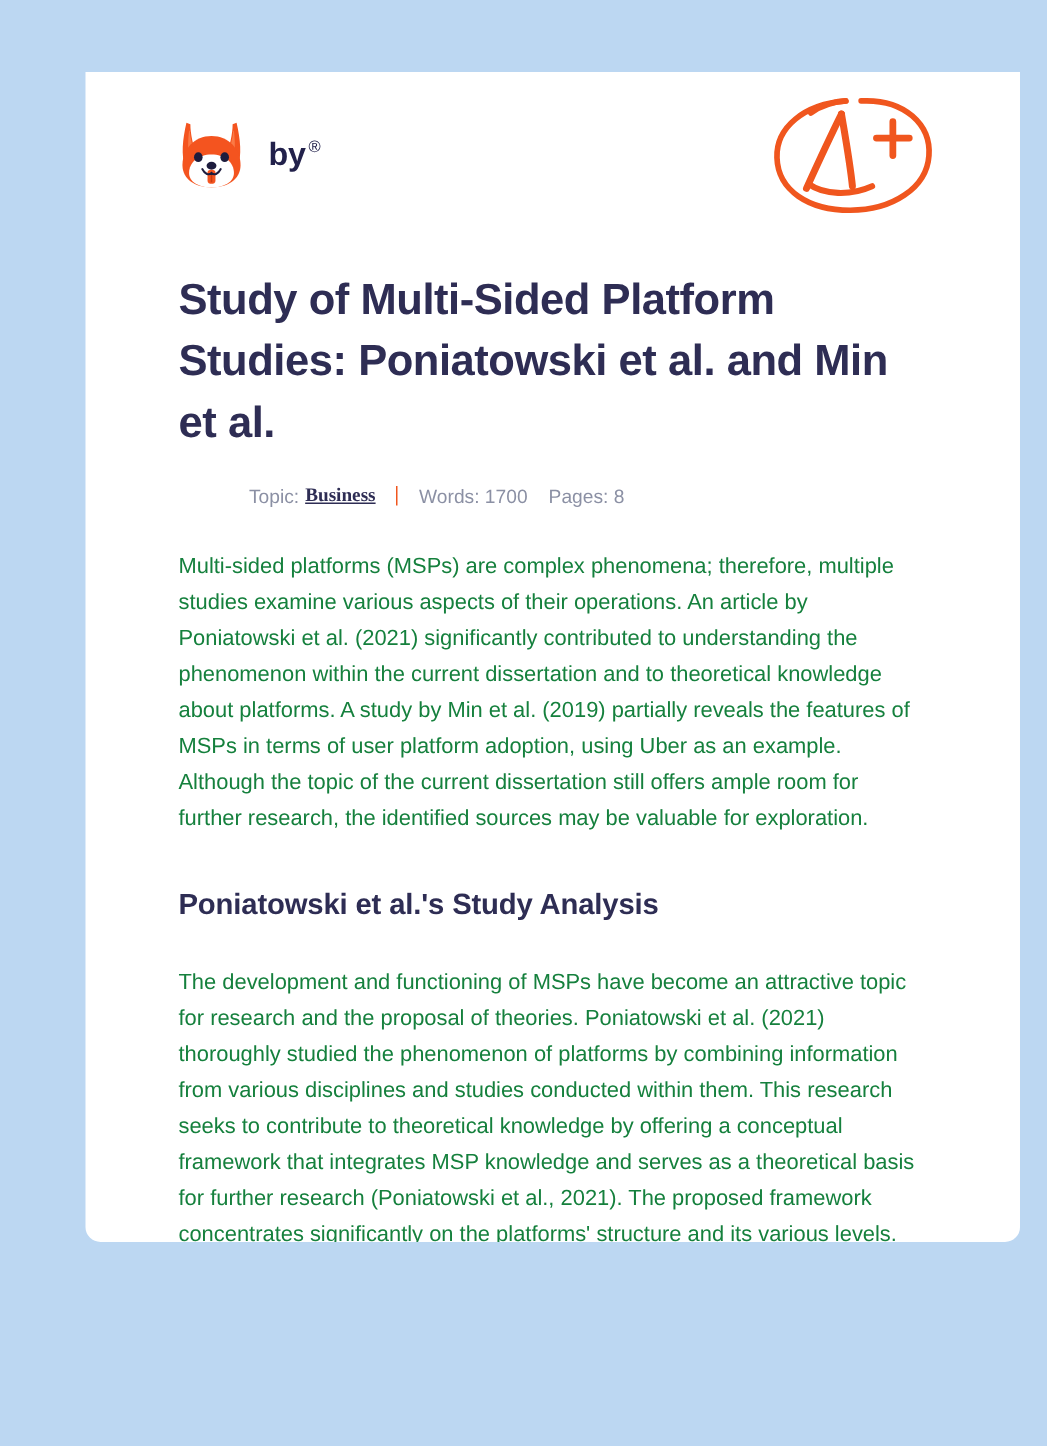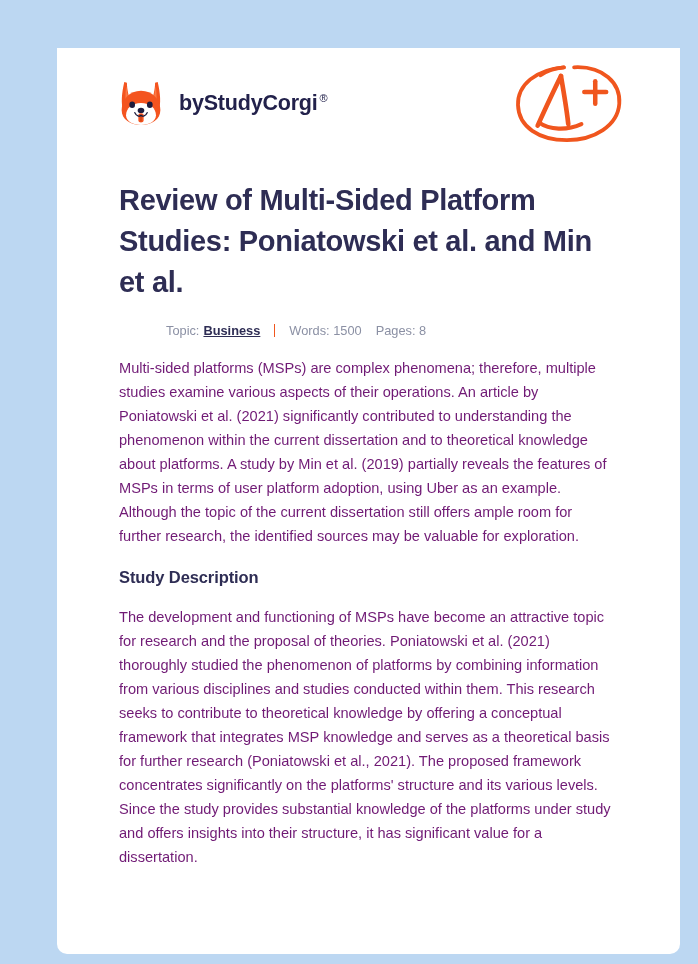--- a/index.html
+++ b/index.html
@@ -15,21 +15,21 @@
     font-family: "Liberation Sans", sans-serif;
     -webkit-font-smoothing: antialiased;
   }
 
   
   .page-sheet {
     position: absolute;
     left: 57px;
     top: 48px;
     width: 623px;
-    height: 906px;
+    height: 780px;
     background: #ffffff;
     border-radius: 0 0 10px 10px;
     overflow: hidden;
   }
 
   .page-inner {
     padding: 0 62px;
   }
 
   
@@ -101,20 +101,21 @@
     color: #8b90a4;
     margin-top: 20px;
     white-space: nowrap;
     margin-left: 47px;
   }
   .meta-label { color: #8b90a4; }
   .meta-topic-value {
     color: #2e2d54;
     font-weight: bold;
     margin-left: 4px;
+    font-family: Liberation Serif, serif;
   }
   .meta-divider {
     display: inline-block;
     width: 1px;
     height: 13px;
     background: #f0561e;
     margin: 0 14px;
     flex: 0 0 auto;
   }
   .meta-words { margin-right: 14px; }
@@ -141,22 +142,22 @@
     font-weight: bold;
     color: #2e2d54;
     margin-top: 20px;
     letter-spacing: -0.1px;
   }
 
   
   .body-par {
     font-size: 14.6px;
     line-height: 24px;
-    color: #701a75;
-    margin-top: 18px;
+    color: #15803d;
+    margin-top: 28px;
     text-align: left;
   }
 </style>
 </head>
 <body>
 
 <div class="page-sheet">
   <div class="page-inner">
 
     <div class="brand-header">
@@ -180,50 +181,49 @@
           <ellipse cx="50" cy="69" rx="7.5" ry="6" fill="#1d1c3d"></ellipse>
 
           <path d="M44 79 C44 74 56 74 56 79 L56 92 C56 98 44 98 44 92 Z" fill="#f4541f"></path>
           <path d="M50 80 L50 94" stroke="#c93d12" stroke-width="2.4" fill="none"></path>
 
           <path d="M36 74 C40 82 46 84 50 80 C54 84 60 82 64 74" stroke="#1d1c3d" stroke-width="3" fill="none" stroke-linecap="round"></path>
         </svg>
 
         <div class="brand-wordmark">
           <span>by </span>
-          <span>StudyCorgi</span>
           <span class="reg">®</span>
         </div>
       </div>
 
       <svg class="aplus-badge" viewBox="0 0 150 118" aria-hidden="true">
 
         <path d="M82 10 C122 8 146 32 144 60 C142 90 110 110 72 110 C34 110 6 92 5 62 C4 34 30 13 68 10" fill="none" stroke="#f0561e" stroke-width="5.2" stroke-linecap="round"></path>
         <path d="M68 10 C56 11 44 15 36 21" fill="none" stroke="#f0561e" stroke-width="5.2" stroke-linecap="round"></path>
 
         <path d="M64 22 C53 44 42 68 32 90" fill="none" stroke="#f0561e" stroke-width="6.4" stroke-linecap="round"></path>
 
         <path d="M64 22 C68 46 72 68 74 88" fill="none" stroke="#f0561e" stroke-width="6.4" stroke-linecap="round"></path>
 
         <path d="M34 86 C48 96 72 97 92 88" fill="none" stroke="#f0561e" stroke-width="5.6" stroke-linecap="round"></path>
 
         <path d="M96 44 L126 44" stroke="#f0561e" stroke-width="6.2" stroke-linecap="round"></path>
         <path d="M111 29 L111 60" stroke="#f0561e" stroke-width="6.2" stroke-linecap="round"></path>
       </svg>
     </div>
 
-    <h1 class="doc-title">Review of Multi-Sided Platform Studies: Poniatowski et al. and Min et al.</h1>
+    <h1 class="doc-title">Study of Multi-Sided Platform Studies: Poniatowski et al. and Min et al.</h1>
 
     <div class="meta-row">
       <span class="meta-label">Topic:</span>
       <a class="meta-topic-value" href="#">Business</a>
       <span class="meta-divider"></span>
-      <span class="meta-words">Words: 1500</span>
+      <span class="meta-words">Words: 1700</span>
       <span class="meta-pages">Pages: 8</span>
     </div>
 
     <p class="body-par">Multi-sided platforms (MSPs) are complex phenomena; therefore, multiple studies examine various aspects of their operations. An article by Poniatowski et al. (2021) significantly contributed to understanding the phenomenon within the current dissertation and to theoretical knowledge about platforms. A study by Min et al. (2019) partially reveals the features of MSPs in terms of user platform adoption, using Uber as an example. Although the topic of the current dissertation still offers ample room for further research, the identified sources may be valuable for exploration.</p>
 
-    <h3 class="h-sub">Study Description</h3>
+    <h2 class="h-section">Poniatowski et al.'s Study Analysis</h2>
     <p class="body-par">The development and functioning of MSPs have become an attractive topic for research and the proposal of theories. Poniatowski et al. (2021) thoroughly studied the phenomenon of platforms by combining information from various disciplines and studies conducted within them. This research seeks to contribute to theoretical knowledge by offering a conceptual framework that integrates MSP knowledge and serves as a theoretical basis for further research (Poniatowski et al., 2021). The proposed framework concentrates significantly on the platforms' structure and its various levels. Since the study provides substantial knowledge of the platforms under study and offers insights into their structure, it has significant value for a dissertation.</p>
 
   </div>
 </div>
 
 </body></html>

